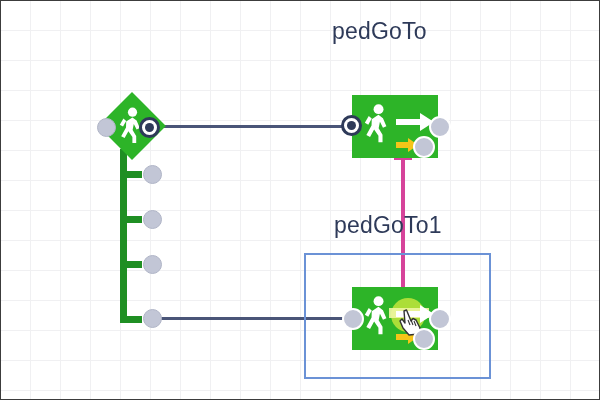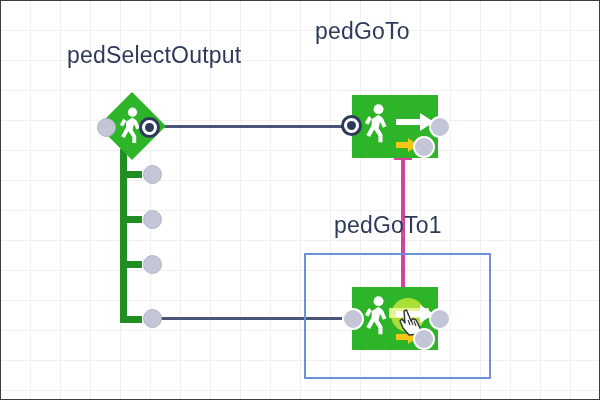--- a/index.html
+++ b/index.html
@@ -223,19 +223,18 @@
       <path d="M9 11 L11 16 M12 11 L14 16 M15 12 L17 17" stroke="#333333" stroke-width="1.1" fill="none"></path>
     </svg>
 
     <div class="port port-white-ring" style="left:5px; top:21px; width:22px; height:22px;"></div>
 
     <div class="port port-white-ring" style="left:92px; top:21px; width:22px; height:22px;"></div>
 
     <div class="port port-white-ring" style="left:76px; top:41px; width:22px; height:22px;"></div>
   </div>
 
-  <div class="blk-label" style="left:66px; top:41px;">pedSelectOutput</div>
-
-  <div class="blk-label" style="left:314px; top:17px;">pedGoTo</div>
+
+  <div class="blk-label" style="left:331px; top:17px;">pedGoTo</div>
 
   <div class="blk-label" style="left:333px; top:203px;margin-top:8px;">pedGoTo1</div>
 
 </div>
 
 </body></html>

